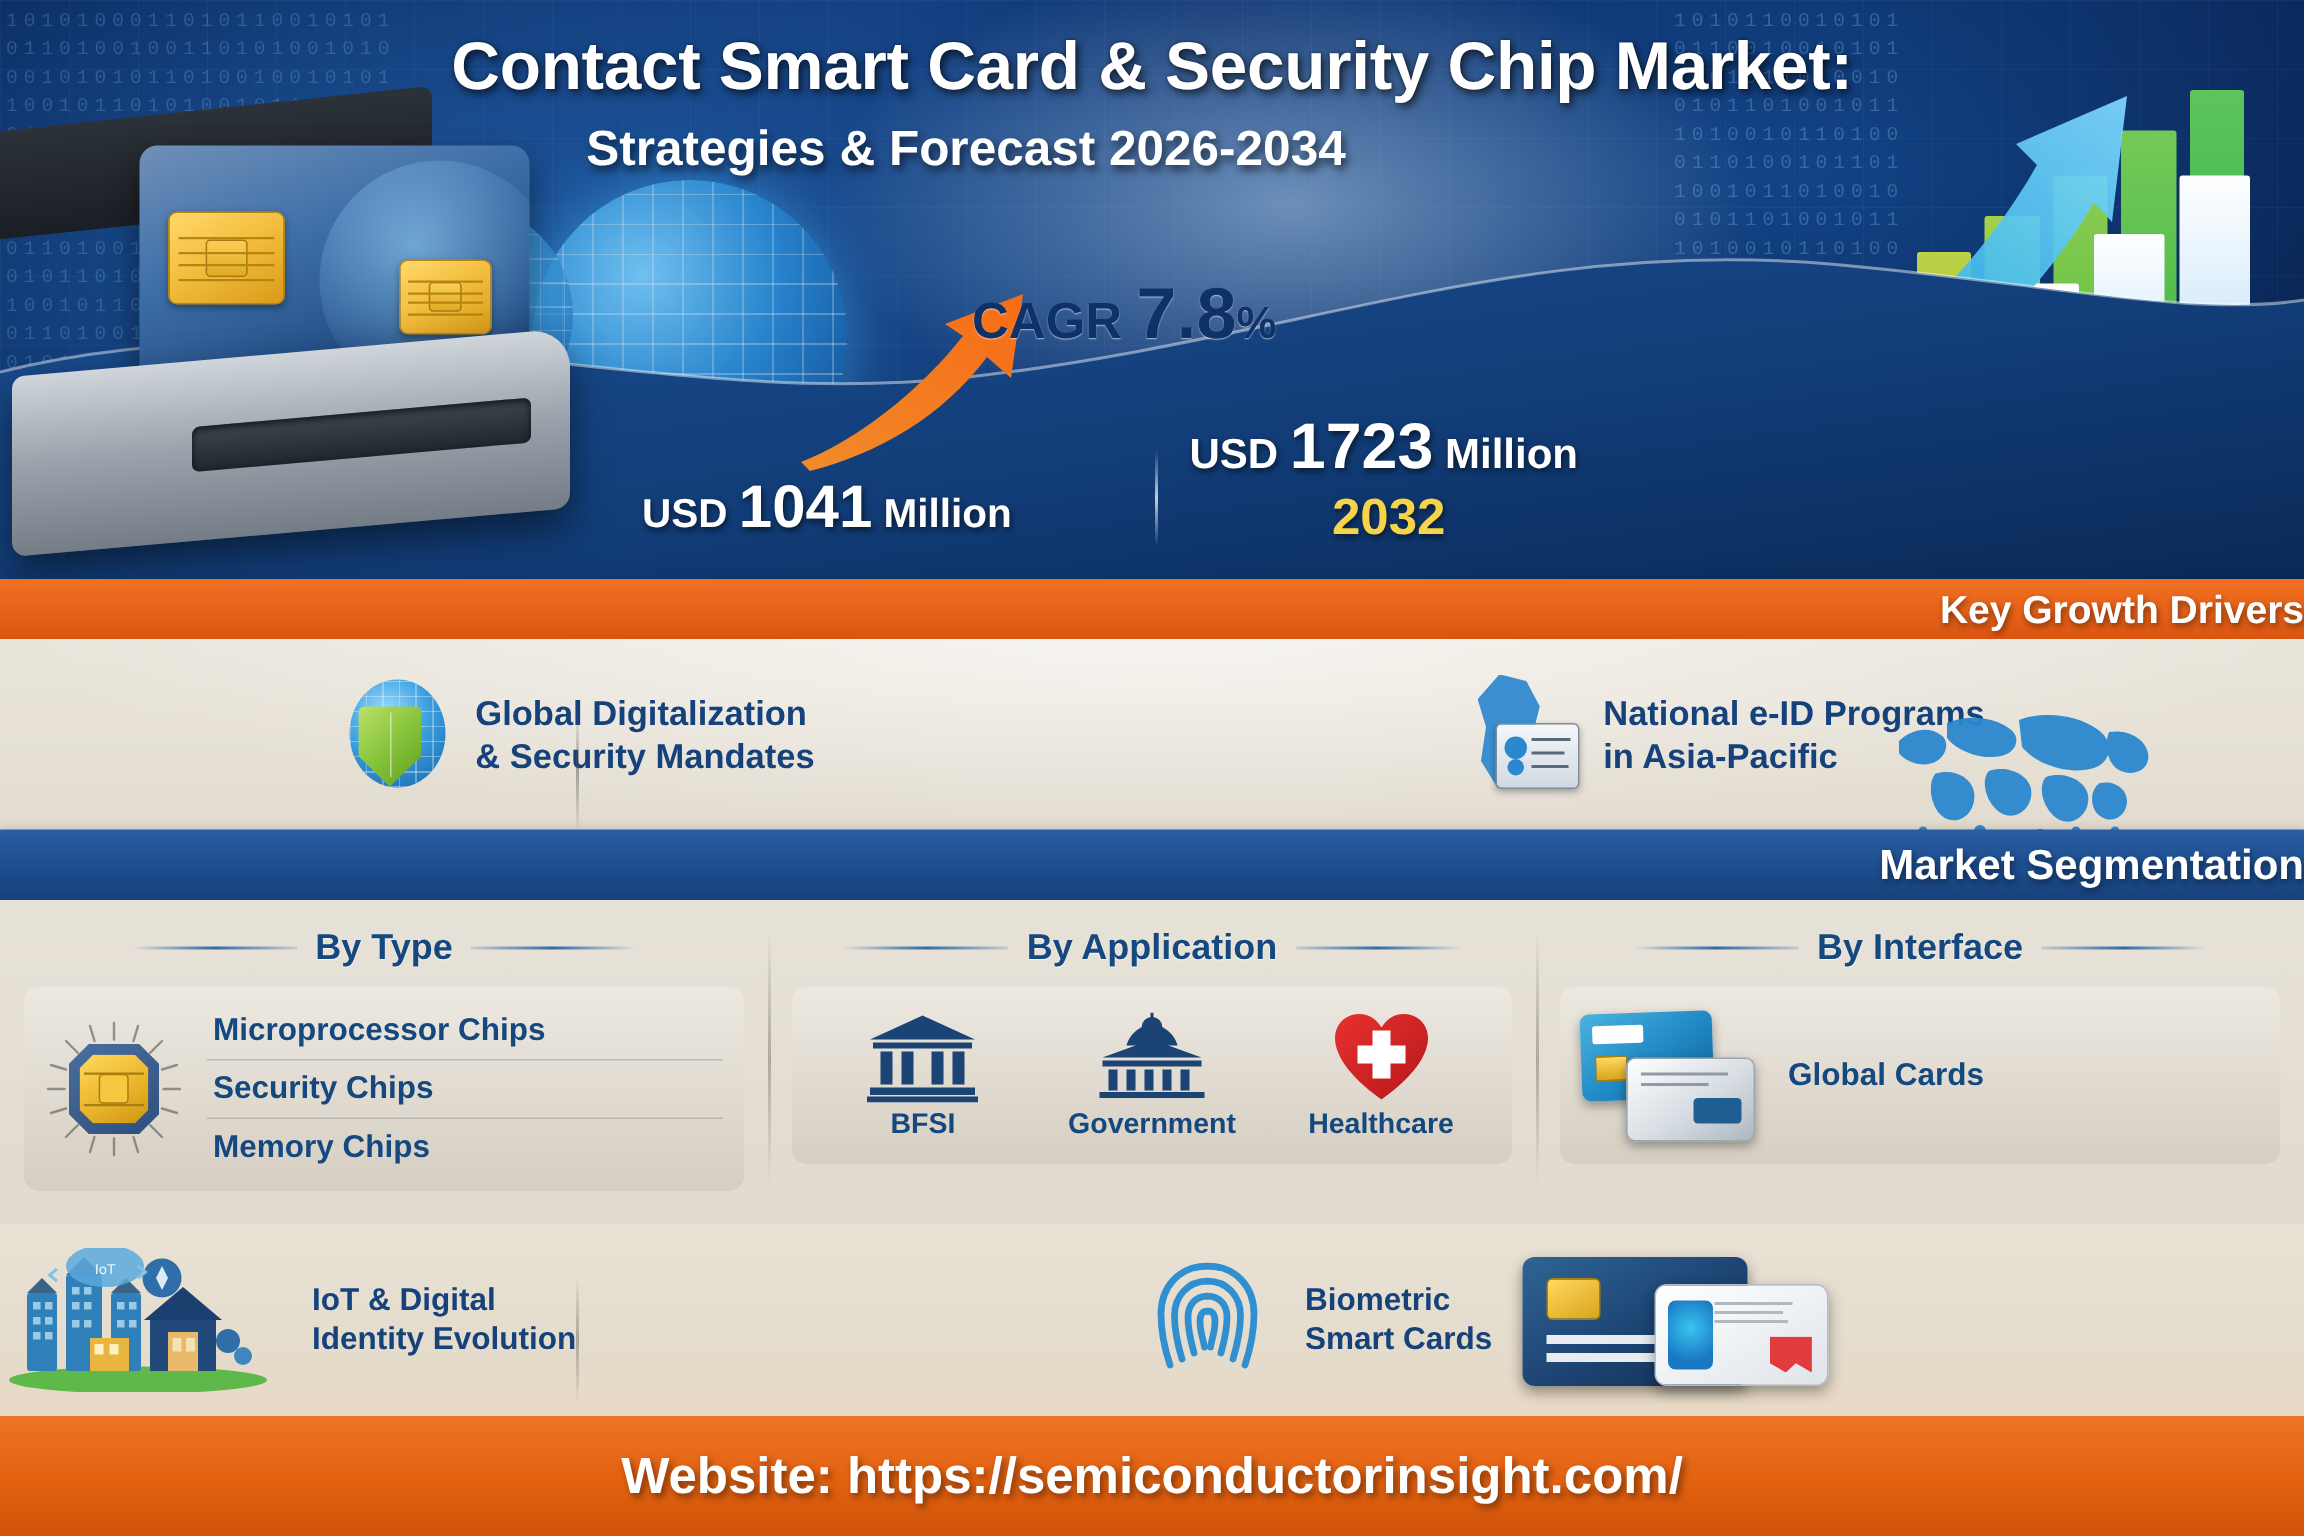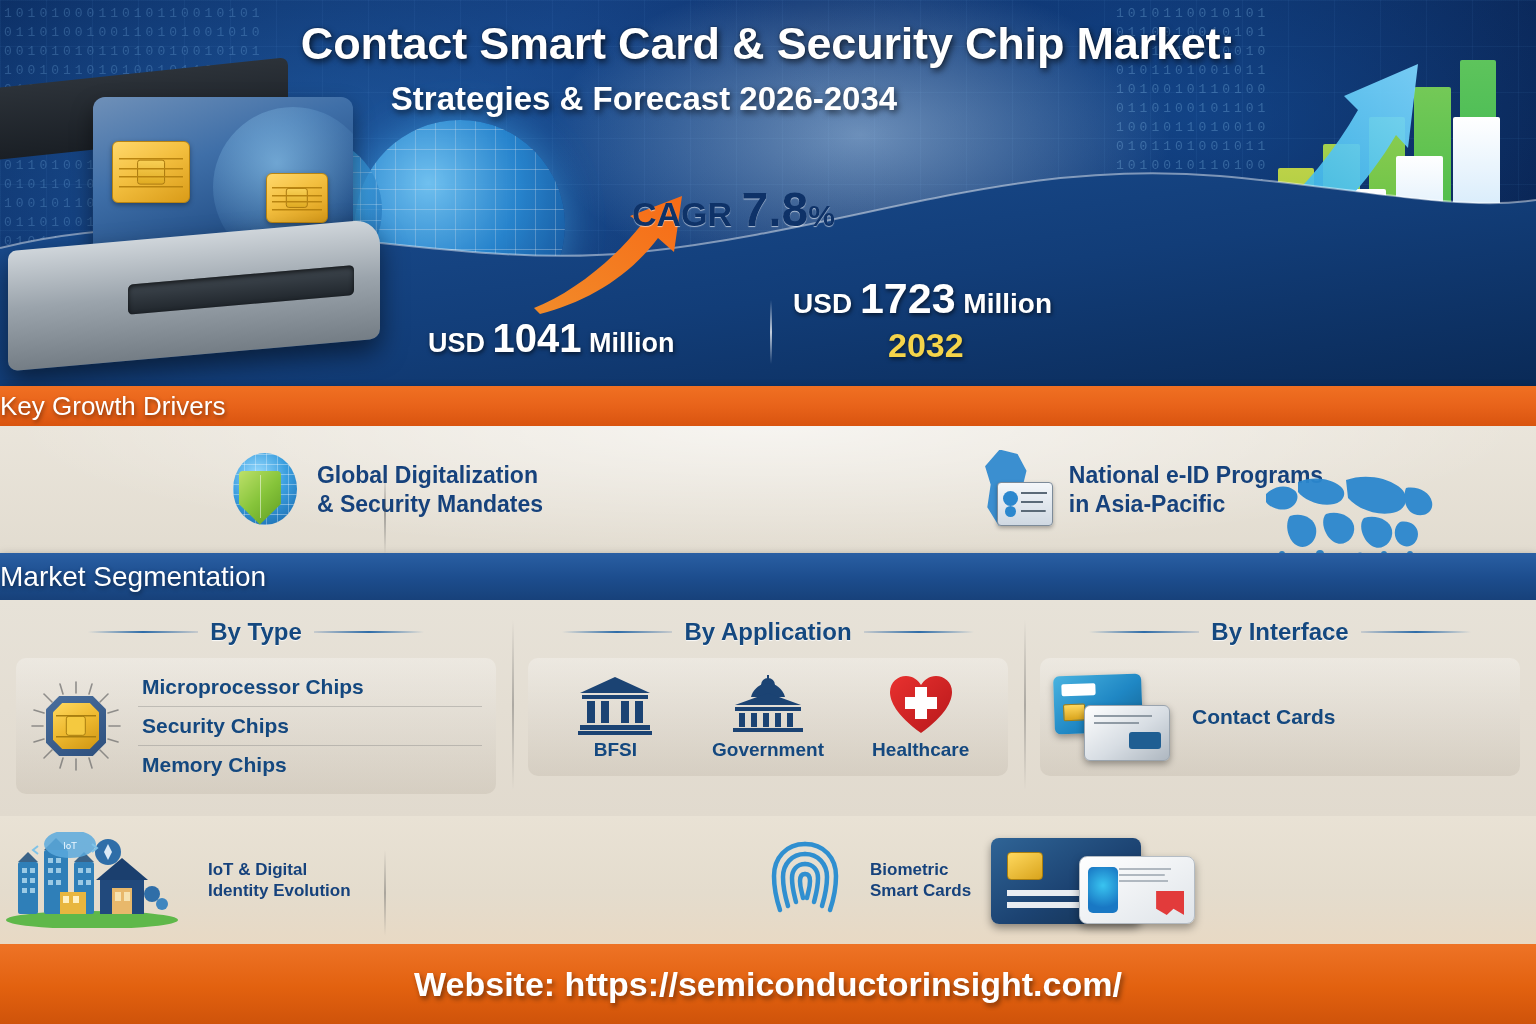--- a/index.html
+++ b/index.html
@@ -138,21 +138,21 @@
     position:absolute; left:0; top:18px; width:1536px; text-align:center;
     font-size:45px; font-weight:bold; color:#ffffff; letter-spacing:-.2px;
     text-shadow:2px 3px 6px rgba(0,0,0,.65), 0 0 2px rgba(0,0,0,.5);
   }
   .subtitle{
     position:absolute; left:0; top:80px; width:1288px; text-align:center;
     font-size:33px; font-weight:bold; color:#ffffff;
     text-shadow:2px 3px 6px rgba(0,0,0,.6);
   }
   .cagr{
-    position:absolute; left:632px; top:182px;
+    position:absolute; left:648px; top:182px;
     font-size:34px; font-weight:bold; color:#0e3268;
     text-shadow:0 1px 1px rgba(255,255,255,.6);
   }
   .cagr .num{ font-size:48px; }
   .cagr .pct{ font-size:30px; }
   .val-left{
     position:absolute; left:428px; top:316px; color:#fff;
     font-size:27px; font-weight:bold; text-shadow:1px 2px 4px rgba(0,0,0,.6);
   }
   .val-left .num{ font-size:40px; }
@@ -167,22 +167,22 @@
   }
   .sep-line{
     position:absolute; left:770px; top:300px; width:2px; height:64px;
     background:linear-gradient(180deg,rgba(255,255,255,0),rgba(255,255,255,.75),rgba(255,255,255,0));
   }
   .arrow-orange{ position:absolute; left:530px; top:190px; width:160px; height:125px; }
 
   
   .band{
     position:absolute; left:0; width:1536px;
-    display:flex; align-items:center; justify-content:flex-start;
-    font-weight:normal; color:#fff;
+    display:flex; align-items:center; justify-content:flex-end;
+    font-weight:bold; color:#fff;
     text-shadow:1px 2px 4px rgba(0,0,0,.45);
   }
   .band-orange{
     top:386px; height:40px; font-size:26px;
     background:linear-gradient(180deg,#F07022 0%,#E8631A 50%,#D9540F 100%);
     box-shadow:0 3px 8px rgba(0,0,0,.35);
   }
   .band-blue{
     top:553px; height:47px; font-size:28px;
     background:linear-gradient(180deg,#2a5fa3 0%,#1D4E8F 50%,#17417a 100%);
@@ -342,21 +342,21 @@
     background-size:100% 2px,78% 2px; background-position:0 0,0 7px; background-repeat:no-repeat;
   }
 
   
   .bottom{
     position:absolute; left:0; top:816px; width:1536px; height:128px;
     display:flex; align-items:center;
     background:linear-gradient(180deg,#E9E2D5 0%, #E4DCCD 60%, #E8D9C4 100%);
   }
   .bitem{ flex:1; display:flex; align-items:center; gap:16px; position:relative; }
-  .bitem-txt{ font-size:17px; font-weight:bold; color:#16427c; line-height:1.25;padding-left:12px; }
+  .bitem-txt{ font-size:21px; font-weight:bold; color:#16427c; line-height:1.25;padding-left:12px; }
   .bdiv{ position:absolute; left:50%; top:18px; width:2px; height:86px; background:linear-gradient(180deg,rgba(90,90,90,0),rgba(90,90,90,.42),rgba(90,90,90,0)); }
 
   .city-ico{ width:180px; height:96px; flex:0 0 180px; }
   .finger-ico{ width:74px; height:88px; flex:0 0 74px; }
   .bio-cards{ position:relative; width:210px; height:96px; flex:0 0 210px; }
   .bio-cards .bc1{
     position:absolute; left:4px; top:6px; width:150px; height:86px; border-radius:8px;
     background:linear-gradient(150deg,#2f6496 0%,#1c4372 55%,#14304f 100%);
     box-shadow:0 4px 9px rgba(0,0,0,.4);
   }
@@ -698,21 +698,21 @@
         <span class="rule"></span>
         <span class="seg-title">By Interface</span>
         <span class="rule r"></span>
       </div>
       <div class="seg-box">
         <div class="ico-cards">
           <div class="c1"></div>
             <div class="c2"></div>
         </div>
         <div class="seg-list">
-          <div class="seg-item">Contact Cards</div>
+          <div class="seg-item">Global Cards</div>
         </div>
       </div>
     </div>
   </div>
 
   <div class="bottom">
 
     <div class="bitem">
       <svg class="city-ico" viewBox="0 0 180 96">
         <ellipse cx="92" cy="88" rx="86" ry="9" fill="#5fb84a"></ellipse>

